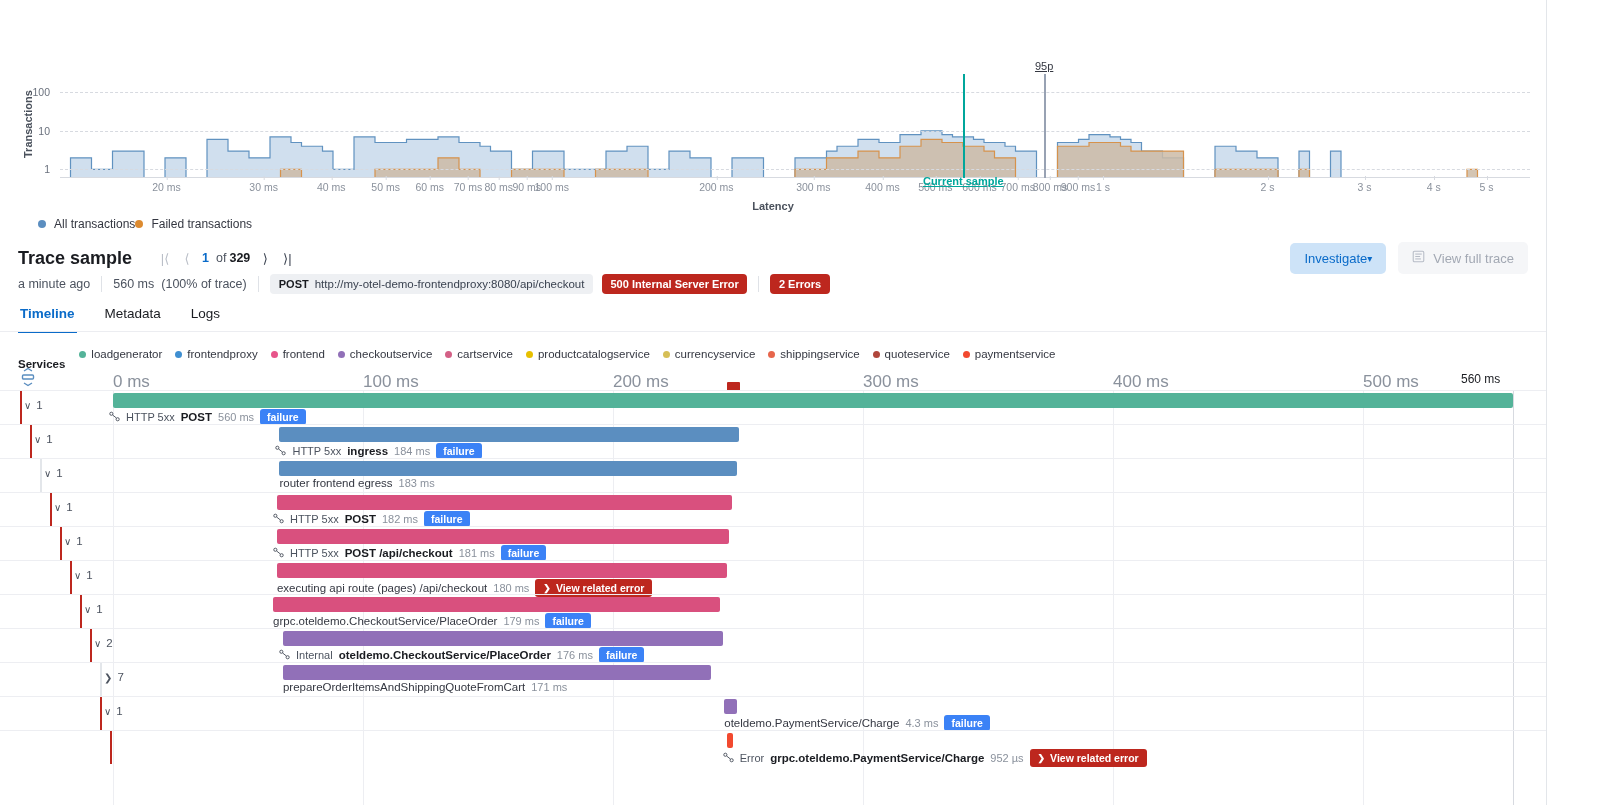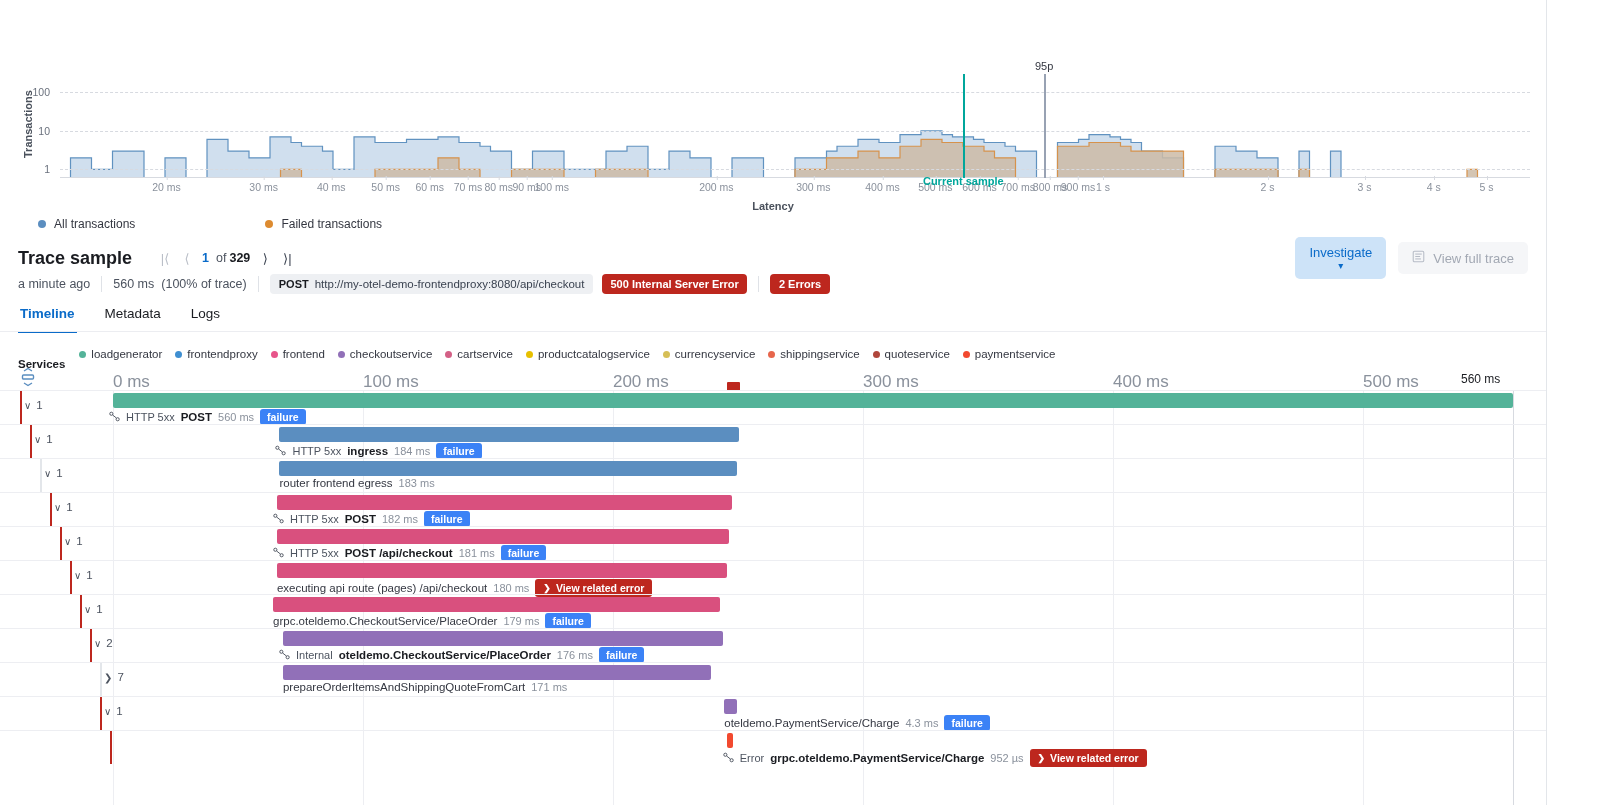--- a/index.html
+++ b/index.html
@@ -64,27 +64,27 @@
     position:absolute; left:50%; top:-5px; width:1px; height:4px; background:#d7dae0;
   }
   .x-axis-title {
     position:absolute; left:0; top: 142px; width:1546px; text-align:center;
     font-size: 11px; font-weight:bold; color:#4a515c;
   }
   .marker-line {
     position:absolute; width: 2px; top: -14px; bottom: 0;
   }
   .marker-label {
-    position:absolute; font-size: 11px; white-space:nowrap; transform: translateX(-50%);
+    position:absolute; font-size: 11px; white-space:nowrap; transform: translateX(-50%); text-decoration: underline;
   }
 
   .hist-svg { position:absolute; left:0; top:0; width:100%; height:100%; }
 
   
-  .legend { position:absolute; left: 38px; top: 217px; display:flex; gap: 130px; }
+  .legend { position:absolute; left: 38px; top: 217px; display:flex; }
   .legend-item { display:flex; align-items:center; gap:8px; font-size:12px; color:#343741; }
   .dot { width:8px; height:8px; border-radius:50%; display:inline-block; }
 
   
   .trace-sample-row {
     position:absolute; left:0; top: 240px; width:1546px; height: 36px;
     display:flex; align-items:center; padding: 0 18px;
   }
   .ts-title { font-size: 18px; font-weight:bold; color:#1a1c21; }
   .pager { display:flex; align-items:center; gap: 0; margin-left: 22px; font-size: 12.5px; }
@@ -94,21 +94,20 @@
   }
   .pg-btn.disabled { color:#b9bec7; }
   .pg-cur { color:#0a6bc9; font-weight:bold; padding: 0 4px; }
   .pg-of { color:#4c535f; padding: 0 3px; }
   .pg-total { color:#1a1c21; font-weight:bold; padding-right: 4px; }
   .right-actions { margin-left:auto; display:flex; align-items:center; gap: 12px; }
   .btn-investigate {
     background:#cde3f8; color:#0a6bc9; font-size: 13px; font-weight:normal;
     border:none; border-radius: 5px; padding: 8px 14px; display:flex; align-items:center; 
     cursor:pointer;
-    flex-direction:column;
   }
   .btn-viewtrace {
     background:#f5f6f8; color:#a2a8b3; font-size: 13px;
     border:none; border-radius: 5px; padding: 8px 14px; display:flex; align-items:center; gap:8px;
     cursor: default;
   }
   .chev { font-size: 10px; }
 
   
   .meta-row {

